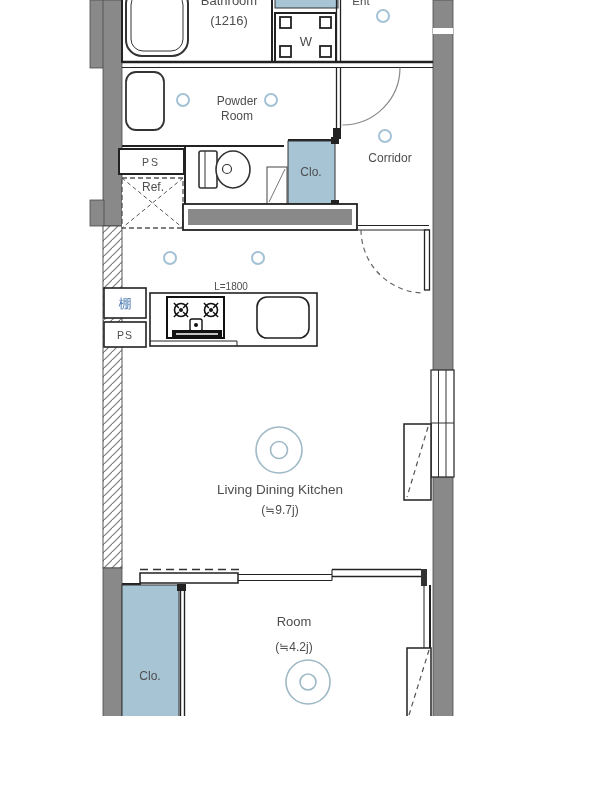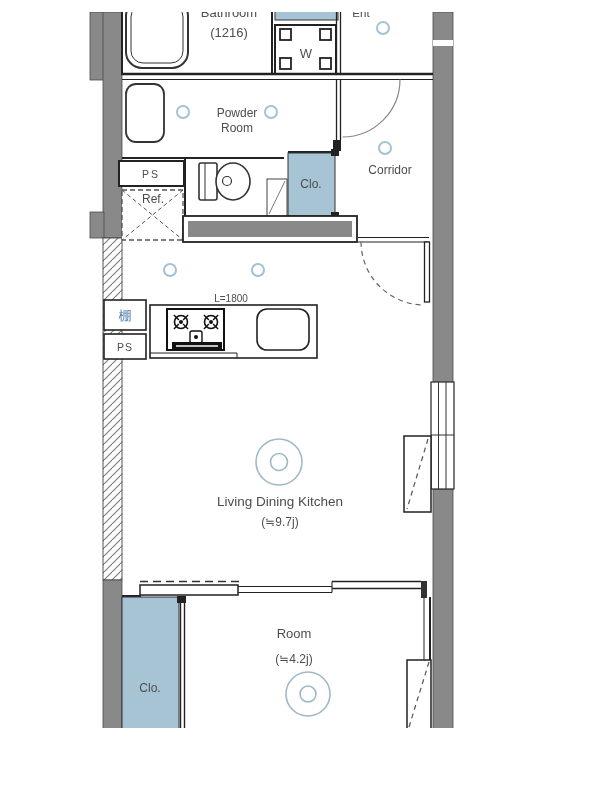--- a/index.html
+++ b/index.html
@@ -1,16 +1,16 @@
 <!DOCTYPE html>
 <html><head>
 <meta charset="utf-8">
 <style>
   html,body{margin:0;padding:0;background:#ffffff;}
-  .stage{position:relative;width:600px;height:716px;overflow:hidden;background:#fff;margin:12px auto;}
+  .stage{position:relative;width:600px;height:716px;overflow:hidden;background:#fff;margin:0 auto;}
   svg{display:block;}
   text{font-family:"Liberation Sans","DejaVu Sans",sans-serif;fill:#4d4d4d;}
   .lbl{fill:#4d4d4d;}
   .lbl-blue{fill:#4a7ab0;}
   .wall{fill:#898989;stroke:#4a4a4a;stroke-width:0.8;}
   .blue-fill{fill:#a7c4d5;stroke:#333;stroke-width:1;}
   .downlight{fill:#fff;stroke:#a3c2d6;stroke-width:2;}
   .ceillight{fill:#fff;stroke:#9fb9c6;stroke-width:1.6;}
 </style>
 </head>

